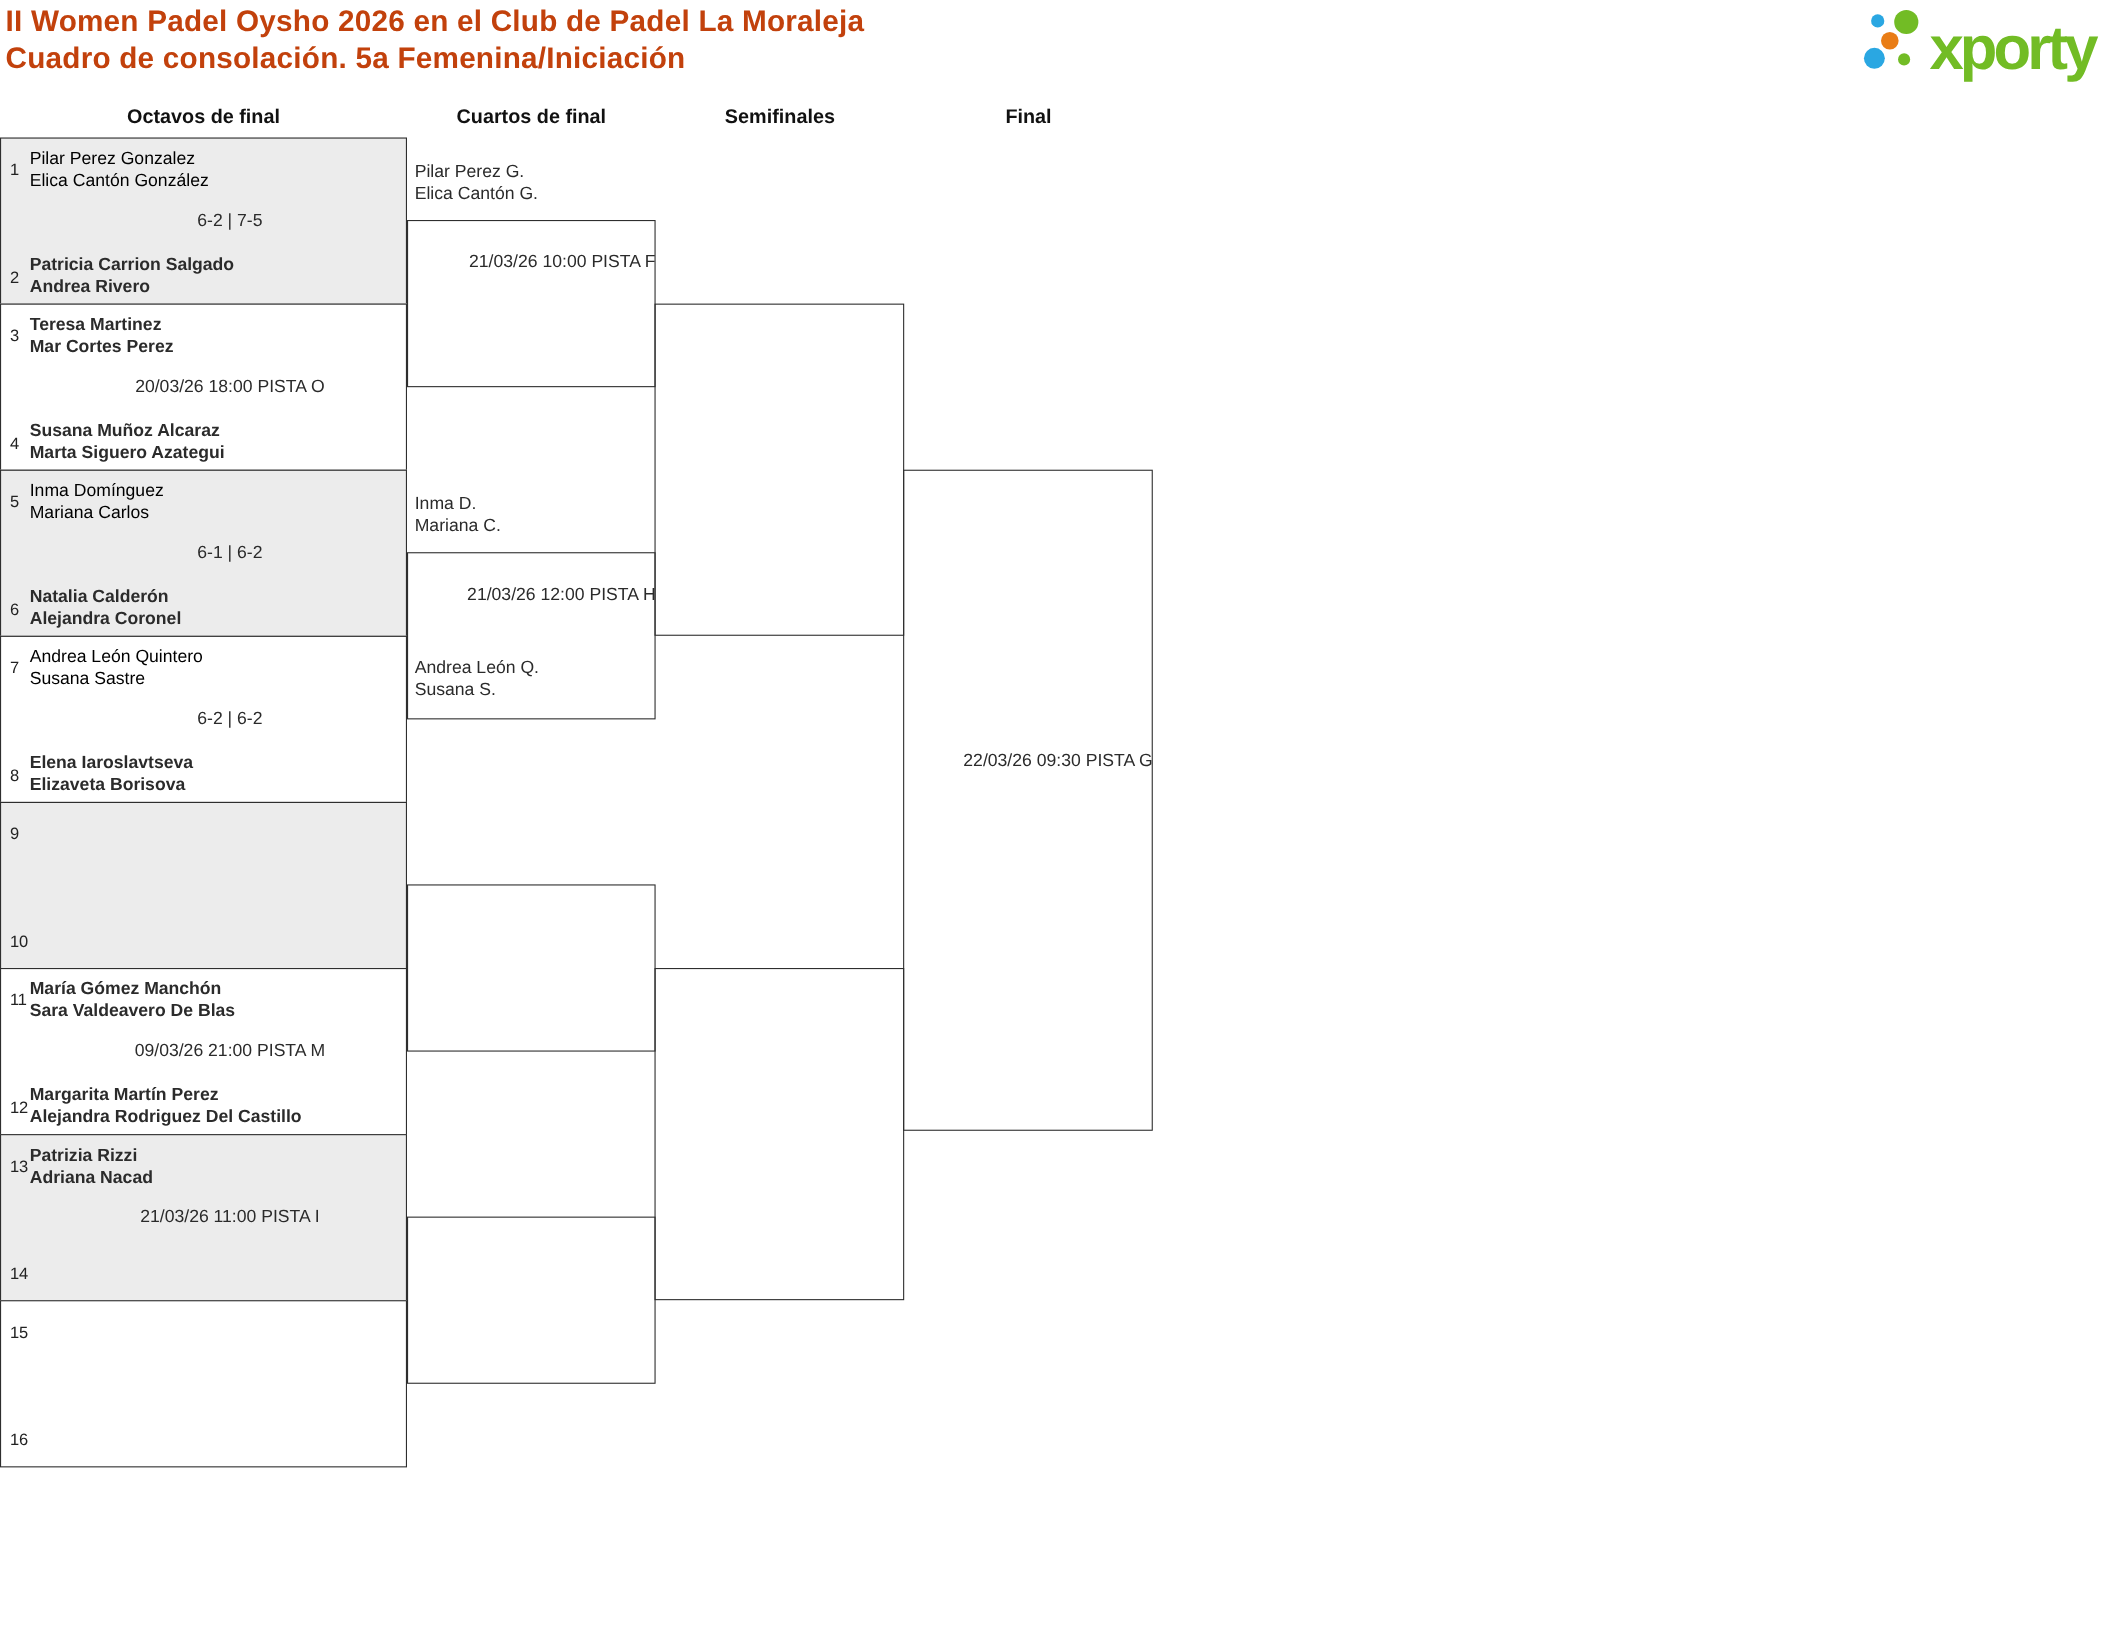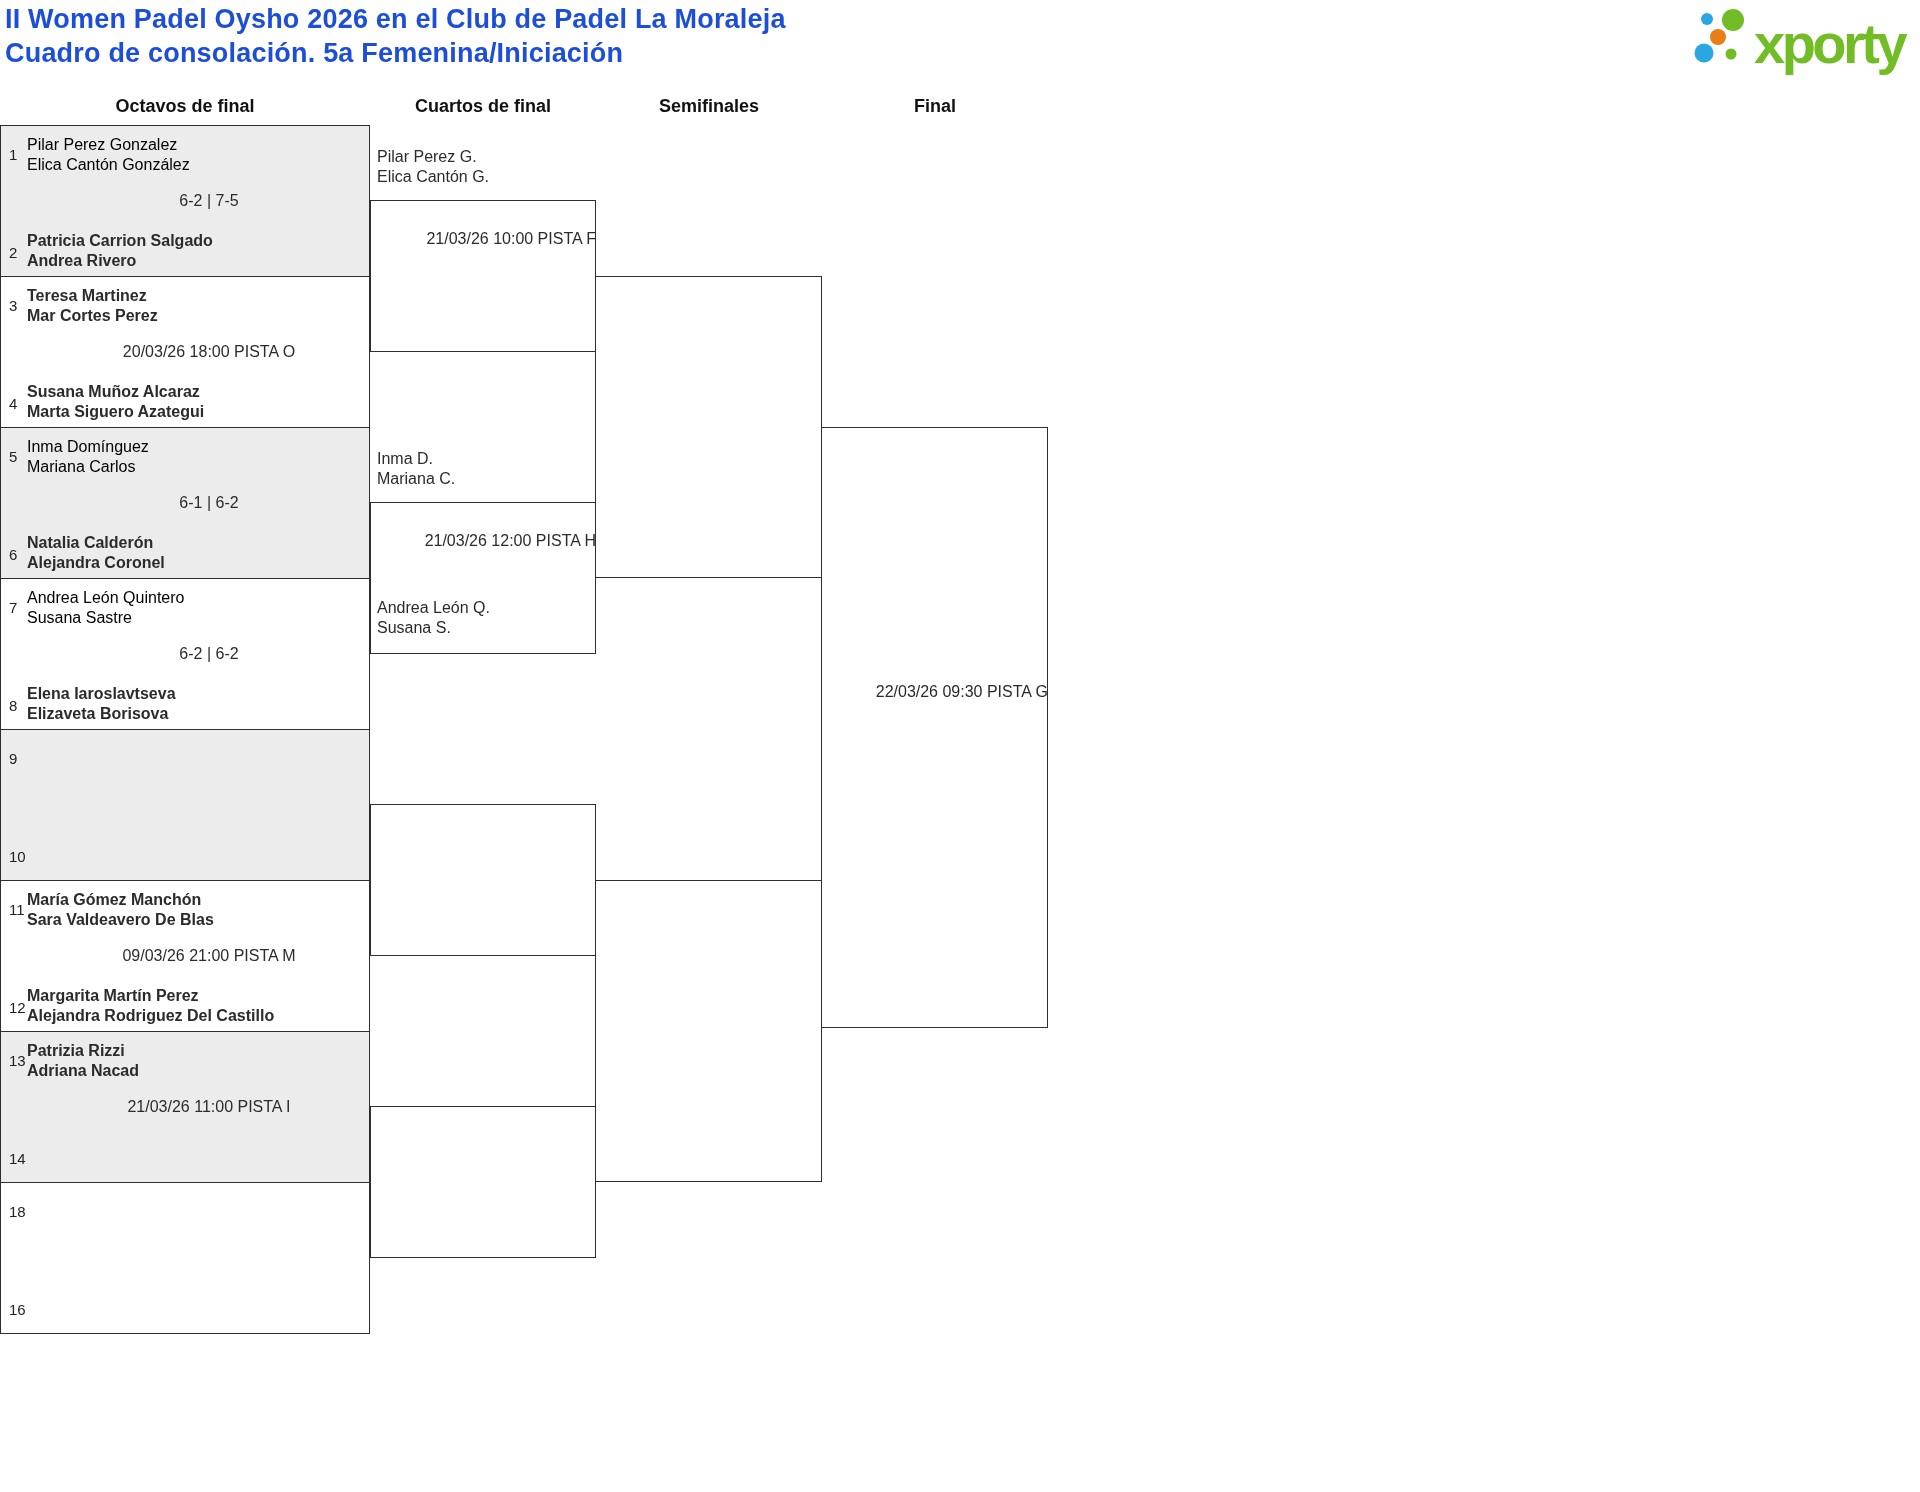--- a/index.html
+++ b/index.html
@@ -7,21 +7,21 @@
     width: 1920px; height: 1492px;
     background: #ffffff;
     font-family: "Liberation Sans", sans-serif;
     position: relative;
     color: #2b2b2b;
     overflow: hidden;
   }
   .title-line {
     position: absolute; left: 5px; margin: 0;
     font-size: 27px; line-height: 34px; font-weight: 700;
-    color: #1d4ed8; white-space: nowrap; letter-spacing: 0.2px;
+    color: #c2410c; white-space: nowrap; letter-spacing: 0.2px;
   }
   #title1 { top: 2px; }
   #title2 { top: 36px; }
 
   .round-header {
     position: absolute; top: 96px;
     transform: translateX(-50%);
     font-size: 18px; font-weight: 700; color: #111;
     white-space: nowrap;
   }
@@ -190,21 +190,21 @@
   </div>
   <div class="center-text">21/03/26 11:00 PISTA I</div>
   <div class="team team-bottom">
     <div></div>
       <div></div>
   </div>
   <span class="num num-bottom">14</span>
 </div>
 
 <div class="match" style="top:1182px">
-  <span class="num num-top">18</span>
+  <span class="num num-top">15</span>
   <div class="team team-top">
     <div></div>
       <div></div>
   </div>
   <div class="center-text"></div>
   <div class="team team-bottom">
     <div></div>
       <div></div>
   </div>
   <span class="num num-bottom">16</span>

